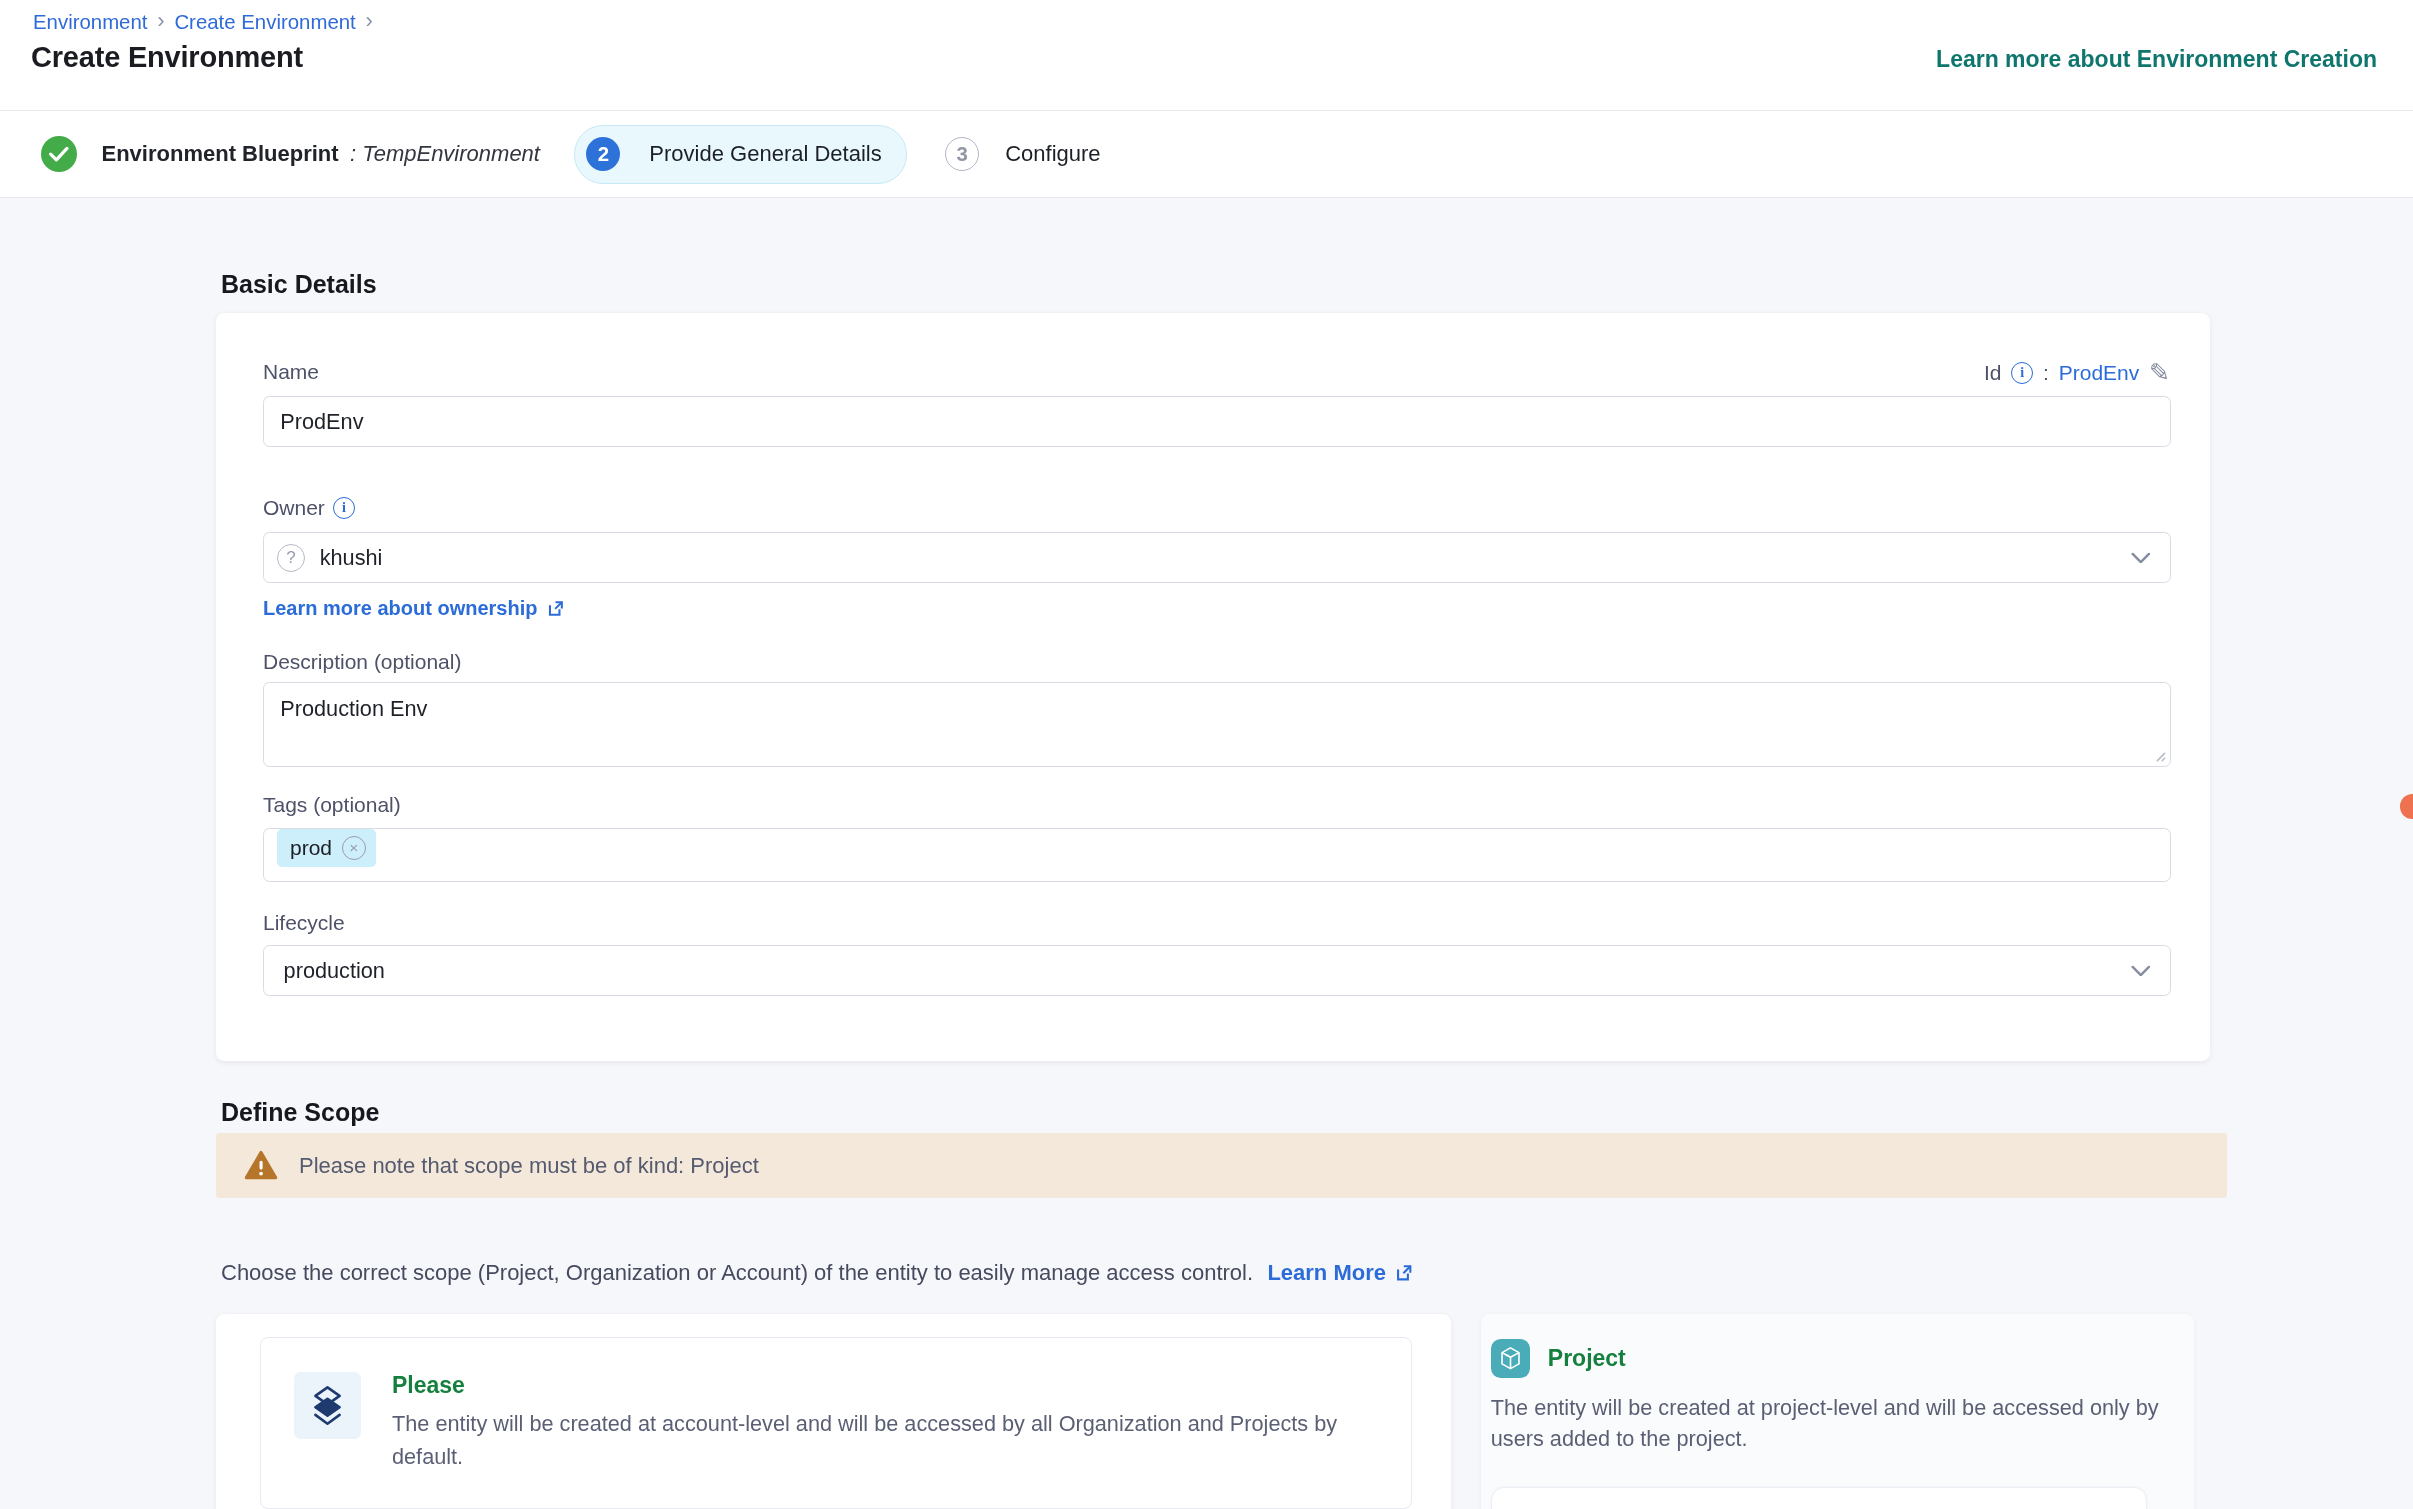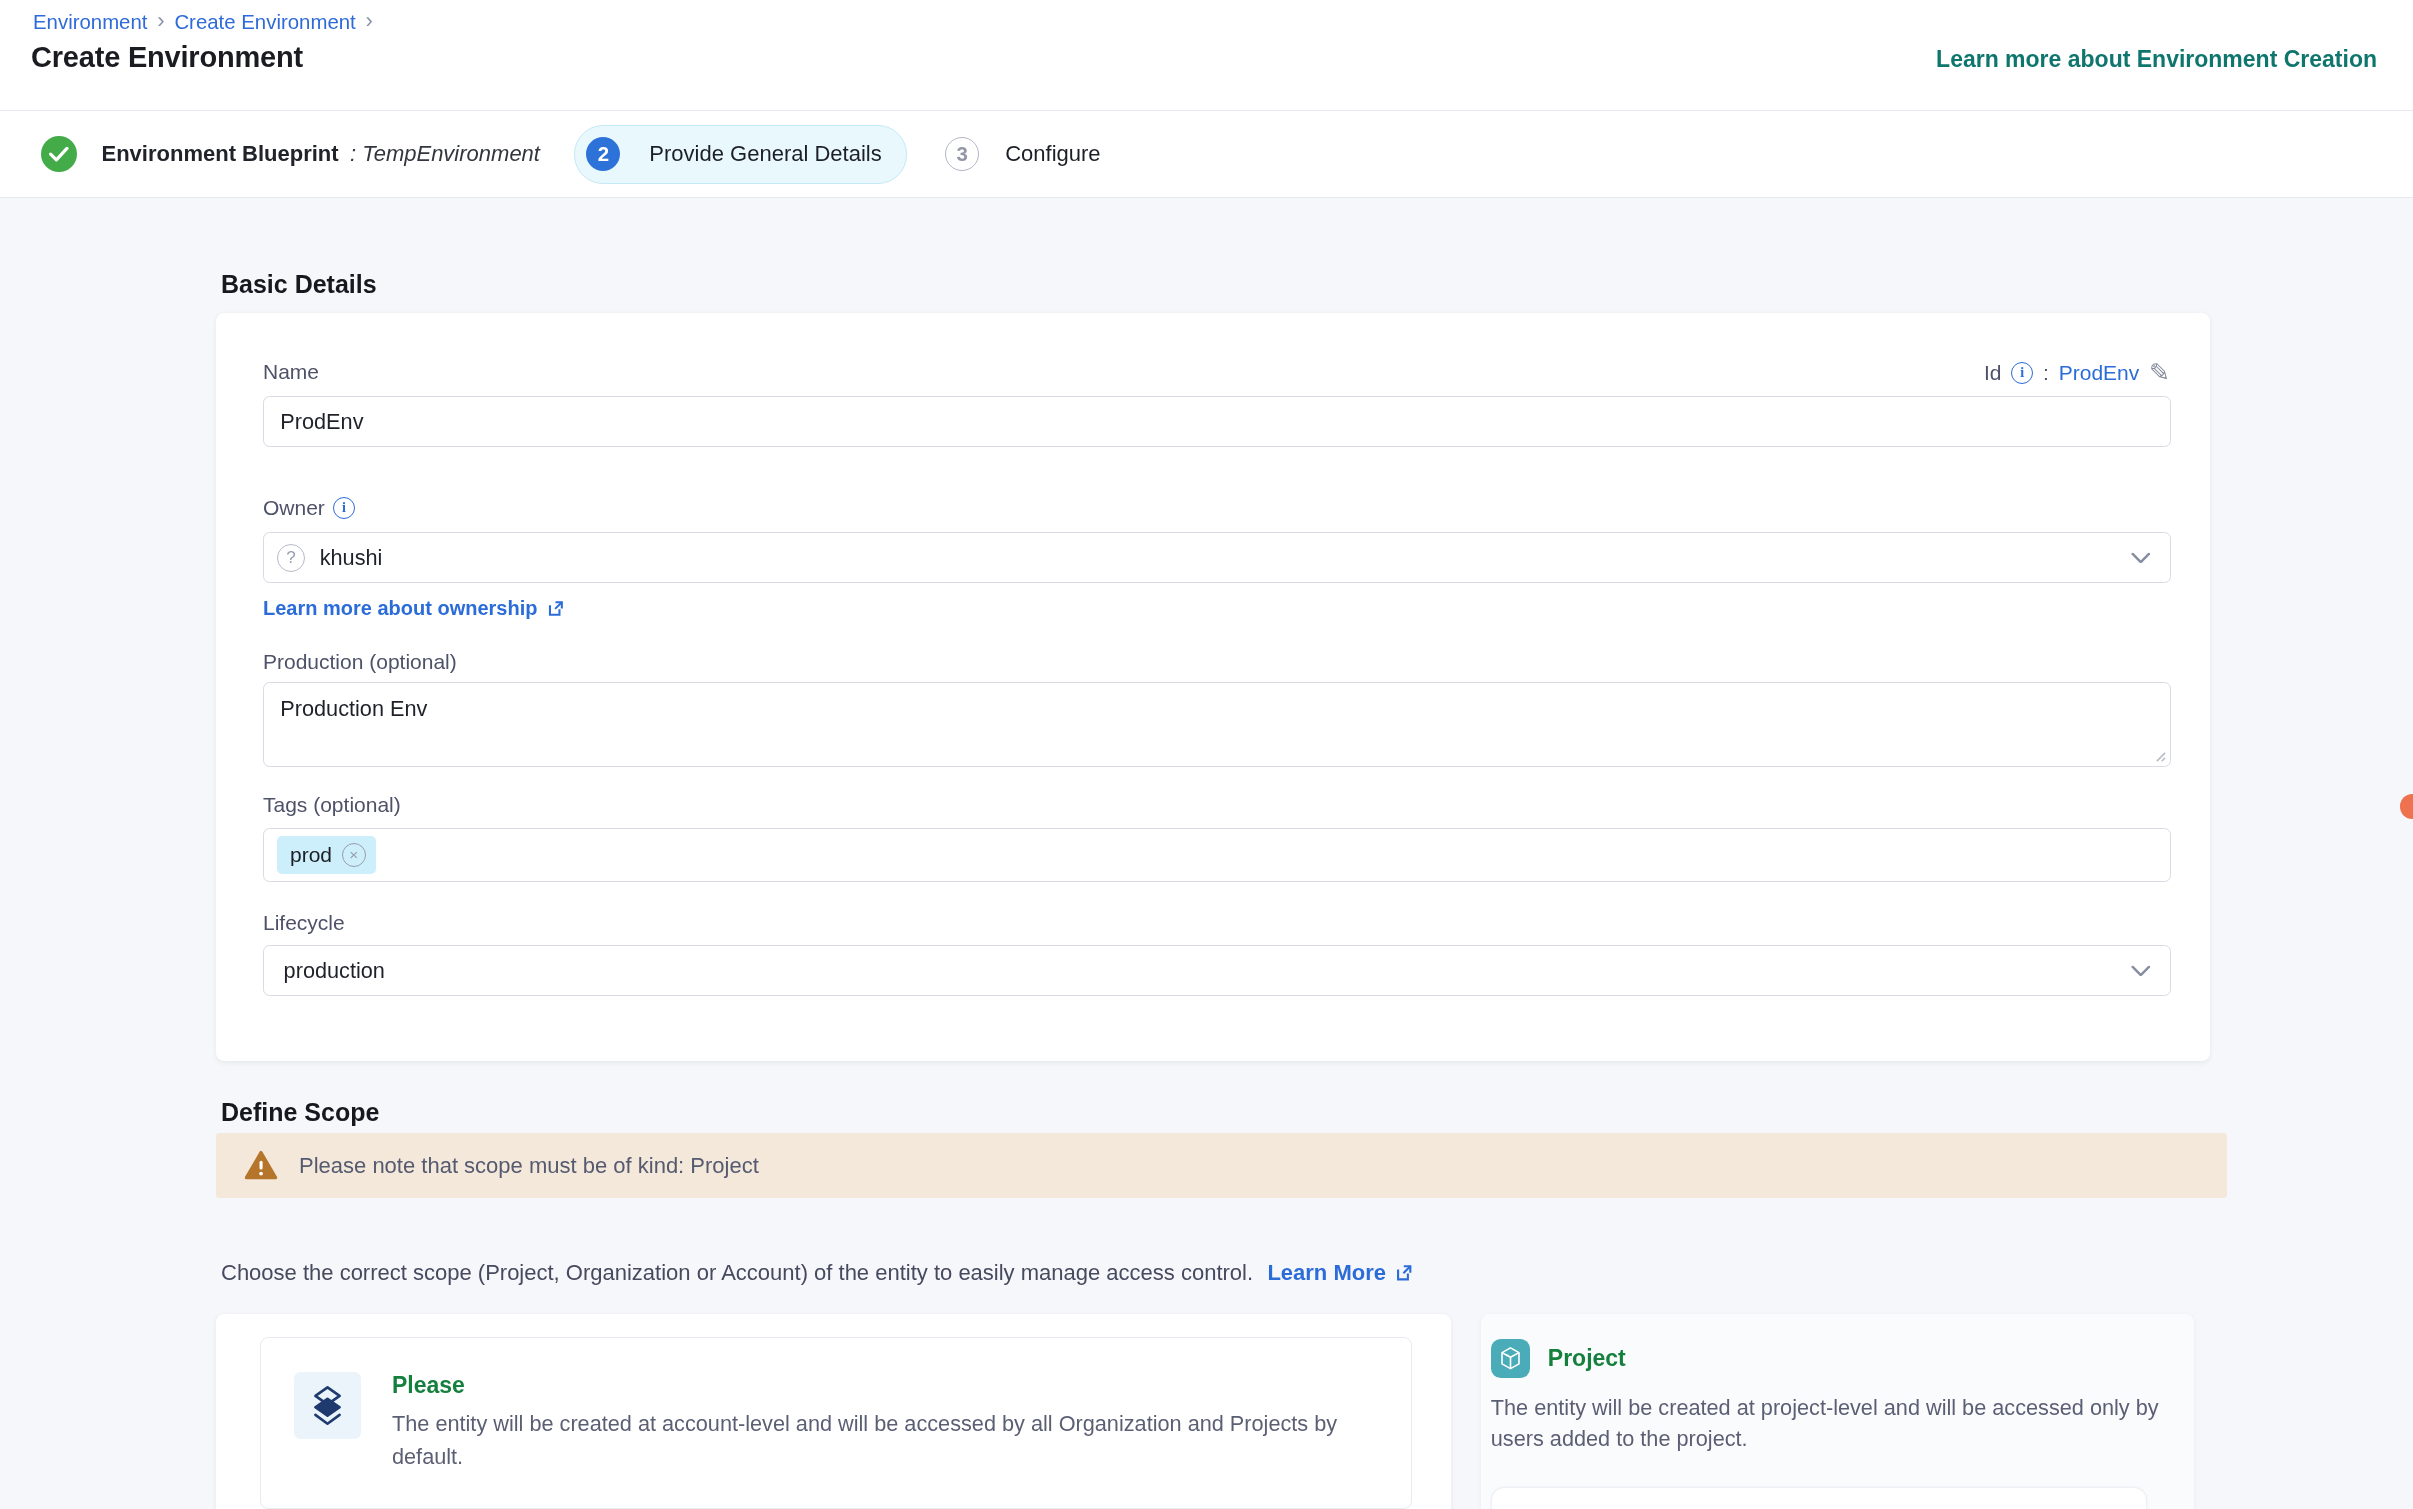--- a/index.html
+++ b/index.html
@@ -82,21 +82,21 @@
   }
   .owner-value { margin-left:14.7px; }
   .blue-link { color:#2b6cd9; cursor:pointer; display:inline-flex; align-items:center; gap:8.2px;font-weight:bold; }
   .ownership-link { position:absolute; left:47px; top:284px; font-size:20px; }
   .textarea-wrap { position:absolute; left:47px; top:369px; width:1908px; height:85px; }
   textarea.tbox {
     position:static; width:100%; height:100%; resize:none; outline:none;
     padding:13px 16.3px; font-family:"Liberation Sans",sans-serif;
   }
   .resize-grip { position:absolute; right:4.1px; bottom:4.1px; width:14.7px; height:14.7px; }
-  .tagsbox { display:flex; align-items:center; padding-left:13px; height:54px; }
+  .tagsbox { display:flex; align-items:flex-start; padding-left:13px; height:54px; }
   .tag-chip {
     display:inline-flex; align-items:center; gap:9.8px;
     background:#cdeffb; border-radius:4.9px; height:38px; padding:0 9.8px 0 13px;
     font-size:21px; color:#1c1e24;
   }
   .tag-close {
     width:24px; height:24px; border-radius:50%; border:1.6px solid #989dac;
     color:#989dac; font-size:15.5px; display:flex; align-items:center; justify-content:center;
     cursor:pointer;
   }
@@ -208,21 +208,21 @@
       <a class="blue-link">
         <span>Learn more about ownership</span>
         <svg width="19" height="19" viewBox="0 0 24 24">
             <path d="M5 8 v12 h12 v-7" fill="none" stroke="#2b6cd9" stroke-width="2.6"></path>
             <path d="M12 4 h8 v8" fill="none" stroke="#2b6cd9" stroke-width="2.6"></path>
             <path d="M20 4 L11.5 12.5" fill="none" stroke="#2b6cd9" stroke-width="2.6"></path>
           </svg>
       </a>
     </div>
 
-    <div class="field-label" style="left:47px; top:337px;">Production (optional)</div>
+    <div class="field-label" style="left:47px; top:337px;">Description (optional)</div>
     <div class="textarea-wrap">
       <textarea class="tbox" style="">Production Env</textarea>
       <svg class="resize-grip" viewBox="0 0 18 18">
           <path d="M16 6 L6 16 M16 12 L12 16" stroke="#b9bcc9" stroke-width="2" fill="none"></path>
         </svg>
     </div>
 
     <div class="field-label" style="left:47px; top:480px;">Tags (optional)</div>
     <div class="tbox tagsbox" style="top:515px;">
       <span class="tag-chip">

